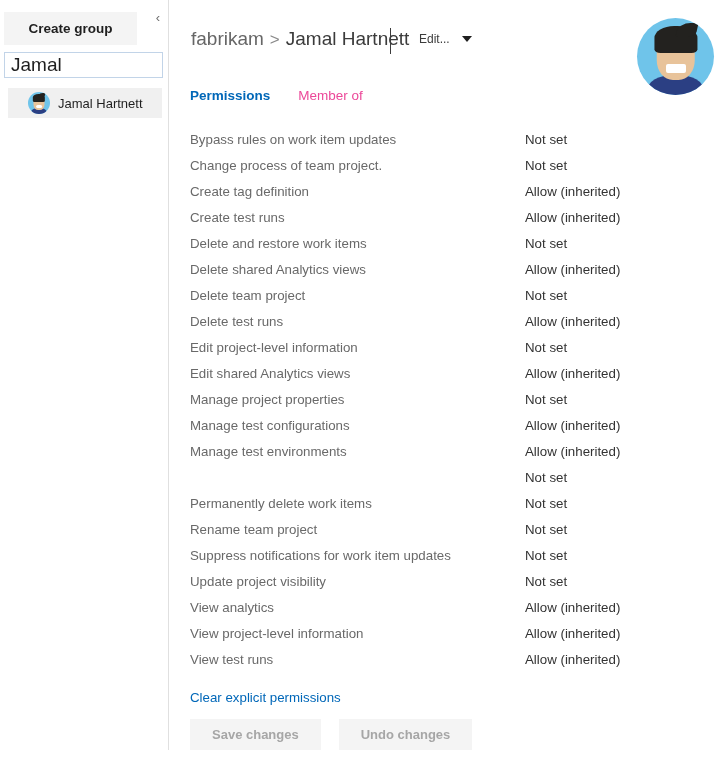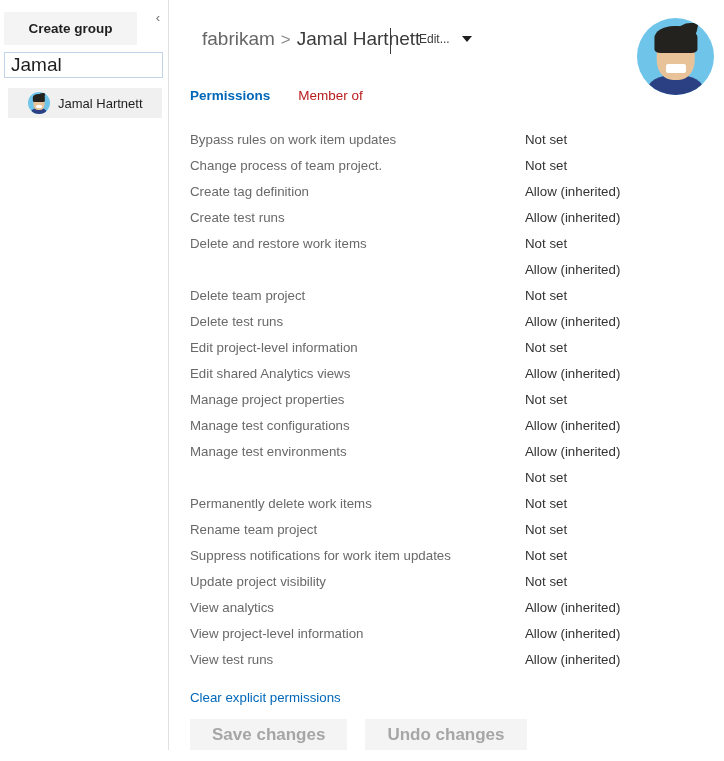--- a/index.html
+++ b/index.html
@@ -176,21 +176,20 @@
     width: 555px;
     height: 761px;
   }
   #breadcrumb {
     position: absolute;
     left: 22px;
     top: 28px;
     display: flex;
     align-items: baseline;
     white-space: nowrap;
-    margin-left: 11px;
   }
   #breadcrumb-org {
     font-size: 19px;
     color: #666666;
     cursor: pointer;
   }
   #breadcrumb-sep {
     font-size: 17px;
     color: #8a8a8a;
     margin: 0 6px;
@@ -240,21 +239,21 @@
     font-size: 13.5px;
     cursor: pointer;
     white-space: nowrap;
   }
   .tab.active {
     color: #0067b8;
     font-weight: bold;
     margin-right: 28px;
   }
   .tab.inactive {
-    color: #b91c1c;
+    color: #ec4899;
   }
 
   #permission-list {
     position: absolute;
     left: 0;
     top: 126px;
     width: 555px;
   }
   .perm-row {
     position: relative;
@@ -292,21 +291,21 @@
     position: absolute;
     left: 21px;
     top: 719px;
     display: flex;
   }
   .footer-button {
     height: 31px;
     background: #f4f4f4;
     border: none;
     font-family: "Liberation Sans", sans-serif;
-    font-size: 17px;
+    font-size: 13px;
     font-weight: bold;
     color: #a6a6a6;
     padding: 0 22px;
     cursor: default;
   }
   #undo-changes-button { margin-left: 18px; }
 </style>
 </head>
 <body>
 
@@ -369,20 +368,21 @@
       </div>
       <div class="perm-row">
         <span class="perm-name">Create test runs</span>
         <span class="perm-value">Allow (inherited)</span>
       </div>
       <div class="perm-row">
         <span class="perm-name">Delete and restore work items</span>
         <span class="perm-value">Not set</span>
       </div>
       <div class="perm-row">
+        <span class="perm-name">Delete shared Analytics views</span>
         <span class="perm-value">Allow (inherited)</span>
       </div>
       <div class="perm-row">
         <span class="perm-name">Delete team project</span>
         <span class="perm-value">Not set</span>
       </div>
       <div class="perm-row">
         <span class="perm-name">Delete test runs</span>
         <span class="perm-value">Allow (inherited)</span>
       </div>

